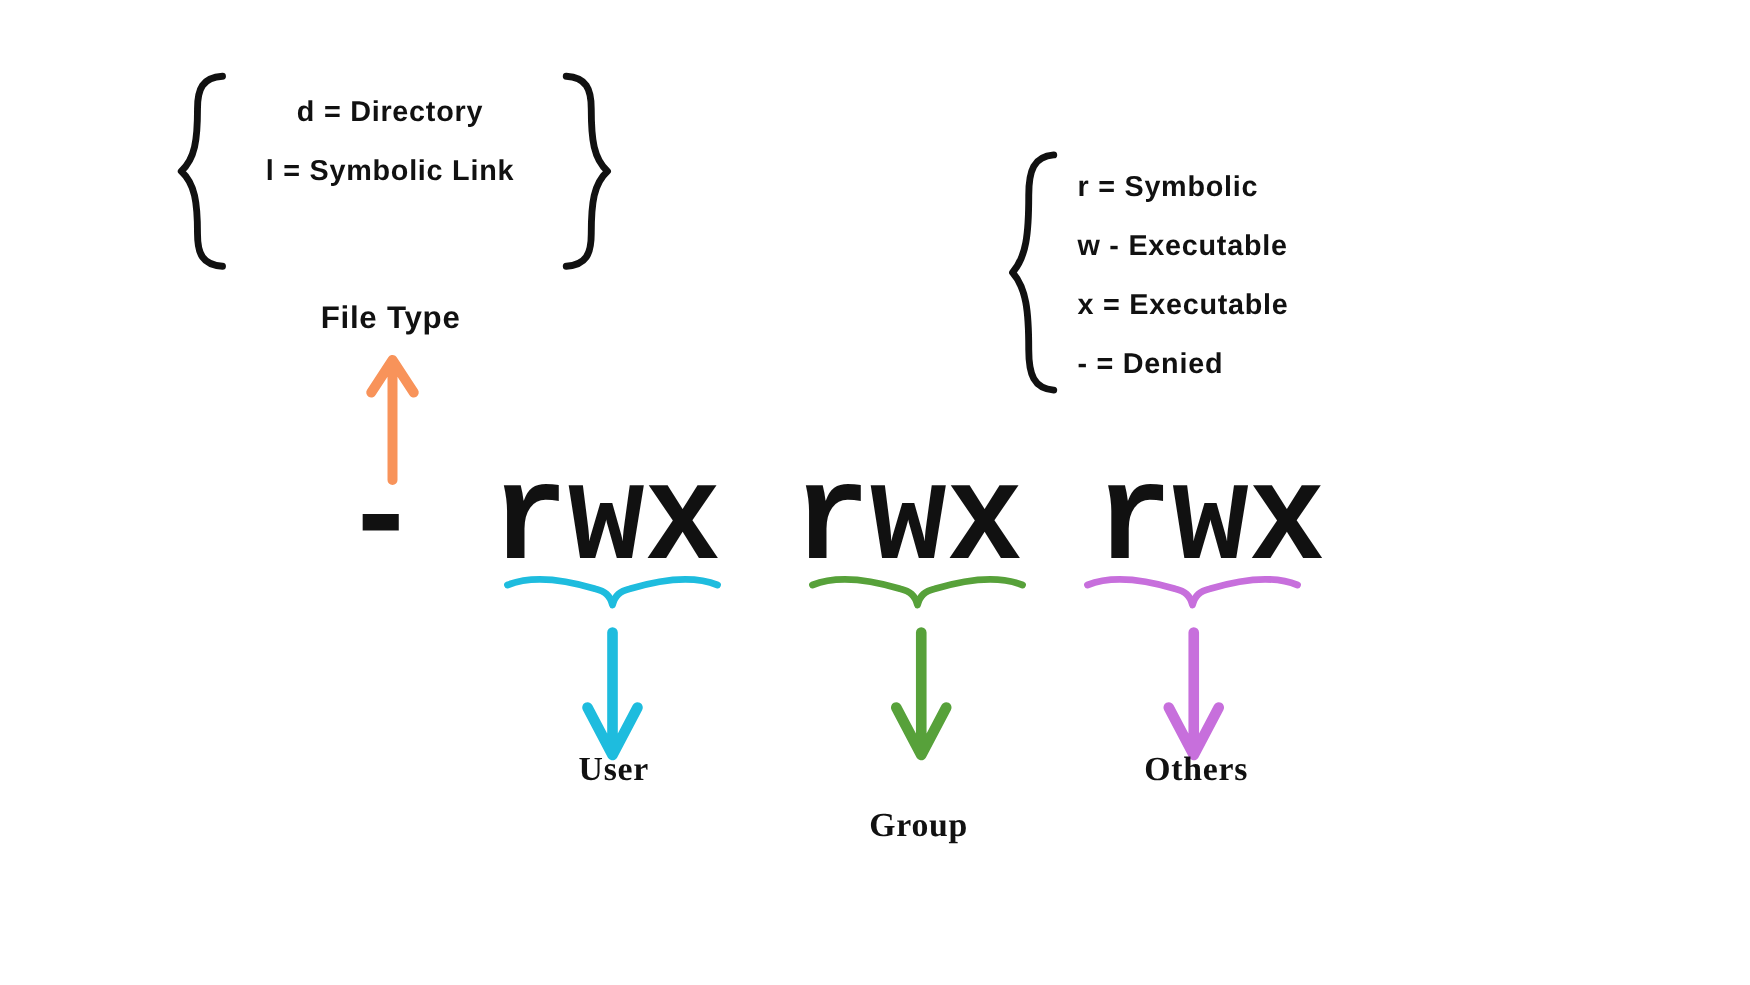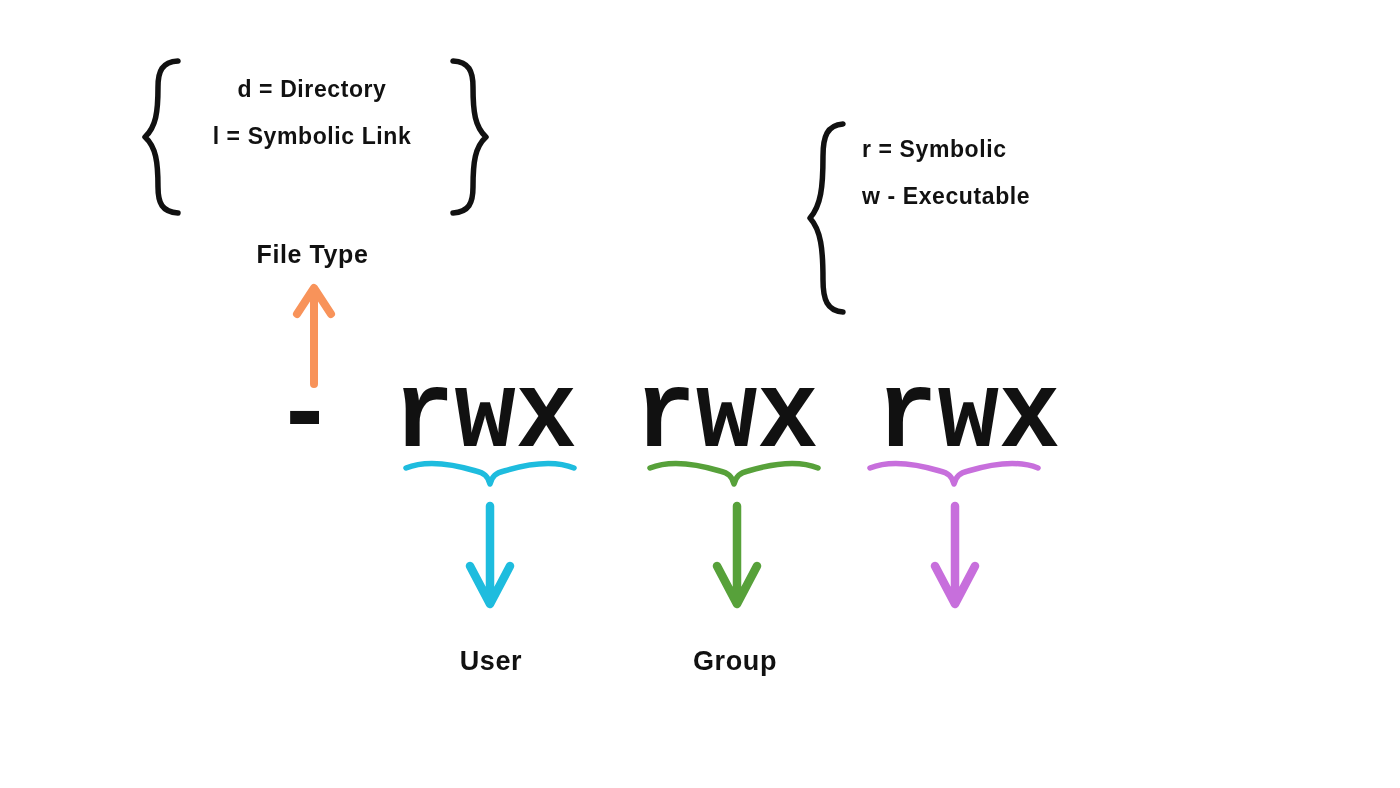--- a/index.html
+++ b/index.html
@@ -73,25 +73,25 @@
   .ub-others{left:866px;} .ub-others path{stroke:var(--purple);}
 
   .down-arrow{position:absolute;top:500px;}
   .da-user{left:462px;}   .da-user path{stroke:var(--cyan);}
   .da-group{left:709px;}  .da-group path{stroke:var(--green);}
   .da-others{left:927px;} .da-others path{stroke:var(--purple);}
   .down-arrow path{stroke-width:8.5;}
   .ft-arrow path{stroke:var(--orange);stroke-width:8;}
 
   .scope-label{
-    position:absolute;top:646px;width:160px;
-    text-align:center;font-size:27px;font-weight:700;letter-spacing:.6px;
+    position:absolute;top:600px;width:160px;
+    text-align:center;font-size:27px;font-weight:700;letter-spacing:.6px;font-family:Liberation Serif, serif;
   }
   .sl-user{left:411px;}
-  .sl-group{left:655px;}
+  .sl-group{left:655px;margin-top:45px;}
   .sl-others{left:877px;}
 </style>
 </head>
 <body>
 
 <div class="canvas">
 
   <svg class="brace ft-brace-left" width="46" height="160" viewBox="0 0 46 160" preserveAspectRatio="none">
     <path d="M40 4 C24 5 20 14 20 30 C20 55 18 70 7 80 C18 90 20 105 20 130 C20 146 24 155 40 156"></path>
   </svg>
@@ -111,20 +111,22 @@
     <path d="M23 104 L23 10 M6 34 L23 8 L40 34"></path>
   </svg>
 
   <svg class="brace pv-brace-left" width="46" height="198" viewBox="0 0 46 160" preserveAspectRatio="none">
     <path d="M40 4 C24 5 20 14 20 30 C20 55 18 70 7 80 C18 90 20 105 20 130 C20 146 24 155 40 156"></path>
   </svg>
 
   <div class="pv-legend-lines">
     <div class="legend-line">r = Symbolic</div>
     <div class="legend-line">w - Executable</div>
+    <div class="legend-line">x = Executable</div>
+    <div class="legend-line">- = Denied</div>
   </div>
 
   <svg class="brace pv-brace-right" width="48" height="198" viewBox="0 0 46 160" preserveAspectRatio="none">
     <path d="M6 4 C22 5 26 14 26 30 C26 55 28 70 39 80 C28 90 26 105 26 130 C26 146 22 155 6 156"></path>
   </svg>
 
   <div class="perm-row">
     <span>-</span>
     <span>rwx</span>
     <span>rwx</span>
@@ -146,14 +148,15 @@
   </svg>
   <svg class="arrow down-arrow da-group" width="56" height="112" viewBox="0 0 56 112">
     <path d="M28 6 L28 98 M8 66 L28 104 L48 66"></path>
   </svg>
   <svg class="arrow down-arrow da-others" width="56" height="112" viewBox="0 0 56 112">
     <path d="M28 6 L28 98 M8 66 L28 104 L48 66"></path>
   </svg>
 
   <div class="scope-label sl-user">User</div>
   <div class="scope-label sl-group">Group</div>
+  <div class="scope-label sl-others">Others</div>
 
 </div>
 
 </body></html>

